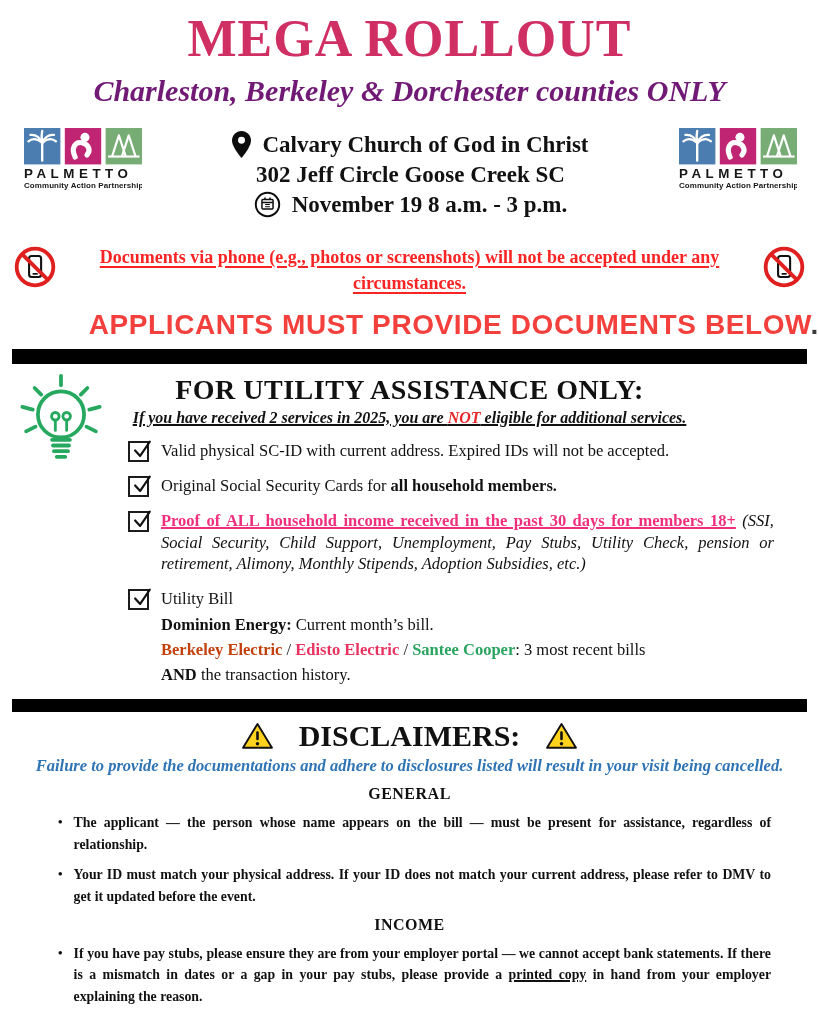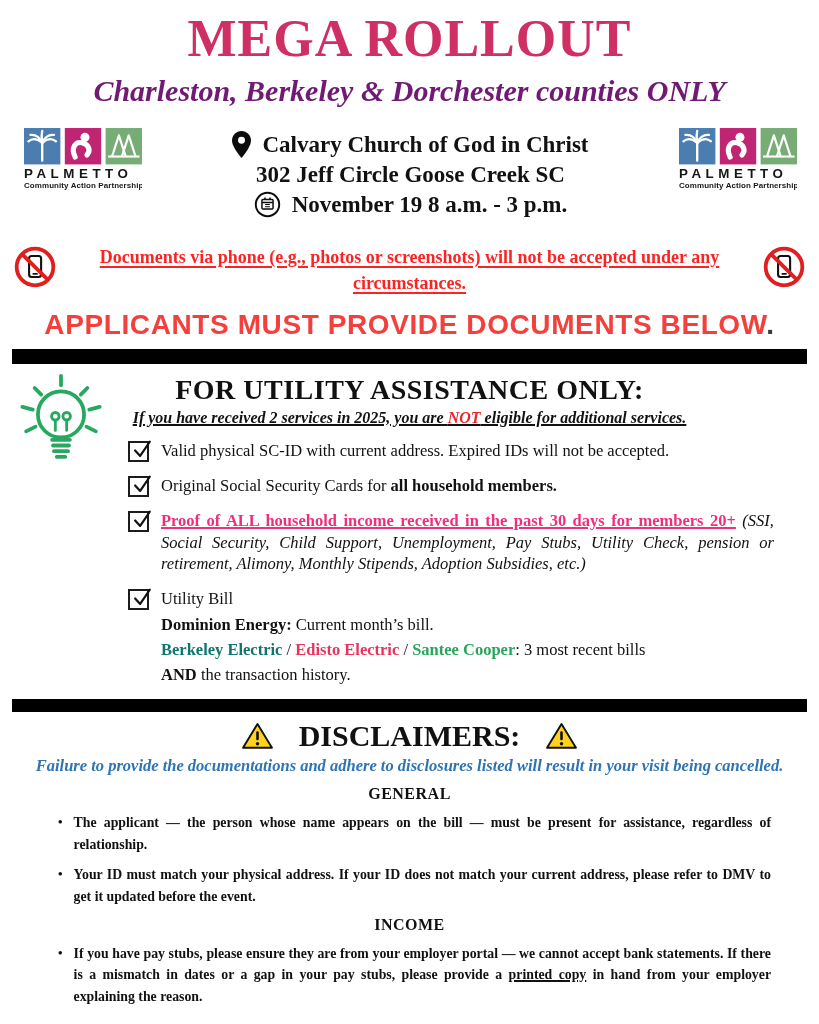--- a/index.html
+++ b/index.html
@@ -22,42 +22,42 @@
   .venue-line{ display:flex; justify-content:center; align-items:center; gap:11px; }
   .icon-pin{ width:19px; height:27px; }
   .icon-cal{ width:27px; height:27px; }
   
   .phone-row{ display:flex; align-items:flex-start; padding:0 14px; margin-top:24px; }
   .icon-nophone{ width:42px; height:42px; flex:0 0 auto; margin-top:2px; }
   .phone-text{ flex:1; text-align:center; padding:0 8px; color:#fb2424; font-weight:bold;
                font-size:18px; line-height:1.45; text-decoration:underline;
                text-decoration-thickness:1.5px; text-underline-offset:3px;}
   
-  .applicants{ text-align:center; margin-top:13px; font-family:"Liberation Sans","DejaVu Sans",sans-serif;
+  .applicants{ text-align:right; margin-top:13px; font-family:"Liberation Sans","DejaVu Sans",sans-serif;
                font-weight:bold; font-size:28px; letter-spacing:.6px; color:#f4403c; }
   .applicants .period{ color:#3b3b3b; }
   .bar{ height:15px; background:#000; margin:8px 12px 0 12px; }
   .bar2{ height:13px; background:#000; margin:12px 12px 0 12px; }
   
   .utility{ position:relative; padding-top:10px; }
   .icon-bulb{ position:absolute; left:12px; top:8px; width:98px; height:98px; }
   .utility-heading{ text-align:center; font-size:28px; font-weight:bold; letter-spacing:.5px; }
   .utility-note{ text-align:center; margin-top:3px; font-size:16px; font-weight:bold; font-style:italic;
                  text-decoration:underline; text-decoration-thickness:1.5px; }
   .utility-note .not{ color:#e8282c; }
   .check-item{ display:flex; gap:12px; margin:13px 0 0 128px; width:646px; font-size:16.5px; line-height:1.32; }
   .checkbox{ position:relative; flex:0 0 auto; width:21px; height:21px; border:2px solid #1c1c1c; margin-top:1px; background:#fff;}
   .checkbox svg{ position:absolute; left:1px; top:-5px; width:22px; height:24px; }
   .check-text{ flex:1; }
   .check-text.justify{ text-align:justify; }
   .b{ font-weight:bold; }
   .pink-link{ color:#ef2f7d; font-weight:bold; text-decoration:underline; text-decoration-thickness:1.5px; }
   .income-detail{ font-style:italic; }
   .bill-lines{ margin:2px 0 0 161px; width:640px; font-size:16.5px; line-height:1.52; }
-  .berkeley{ color:#0f766e; font-weight:bold; }
+  .berkeley{ color:#c2410c; font-weight:bold; }
   .edisto{ color:#e8325f; font-weight:bold; }
   .santee{ color:#2aa45e; font-weight:bold; }
   
   .disc-heading{ display:flex; justify-content:center; align-items:center; gap:26px;
                  margin-top:7px; font-size:30px; font-weight:bold; }
   .icon-warn{ width:31px; height:28px; }
   .disc-intro{ text-align:center; margin-top:3px; padding:0 10px; color:#2e74b5; font-weight:bold;
                font-style:italic; font-size:16.5px; }
   .sec-heading{ text-align:center; margin-top:9px; font-size:16px; font-weight:bold; letter-spacing:.5px; }
   .bullets{ margin:2px 48px 0 58px; }
@@ -209,21 +209,21 @@
         </div>
       <div class="check-text"><span>Original Social Security Cards for </span><span class="b">all household members.</span></div>
     </div>
 
     <div class="check-item">
       <div class="checkbox">
           <svg>
             <use href="#sym-check"></use>
           </svg>
         </div>
-      <div class="check-text justify"><span class="pink-link">Proof of ALL household income received in the past 30 days for members 20+</span><span class="income-detail"> (SSI, Social Security, Child Support, Unemployment, Pay Stubs, Utility Check, pension or retirement, Alimony, Monthly Stipends, Adoption Subsidies, etc.)</span></div>
+      <div class="check-text justify"><span class="pink-link">Proof of ALL household income received in the past 30 days for members 18+</span><span class="income-detail"> (SSI, Social Security, Child Support, Unemployment, Pay Stubs, Utility Check, pension or retirement, Alimony, Monthly Stipends, Adoption Subsidies, etc.)</span></div>
     </div>
 
     <div class="check-item">
       <div class="checkbox">
           <svg>
             <use href="#sym-check"></use>
           </svg>
         </div>
       <div class="check-text">Utility Bill</div>
     </div>

